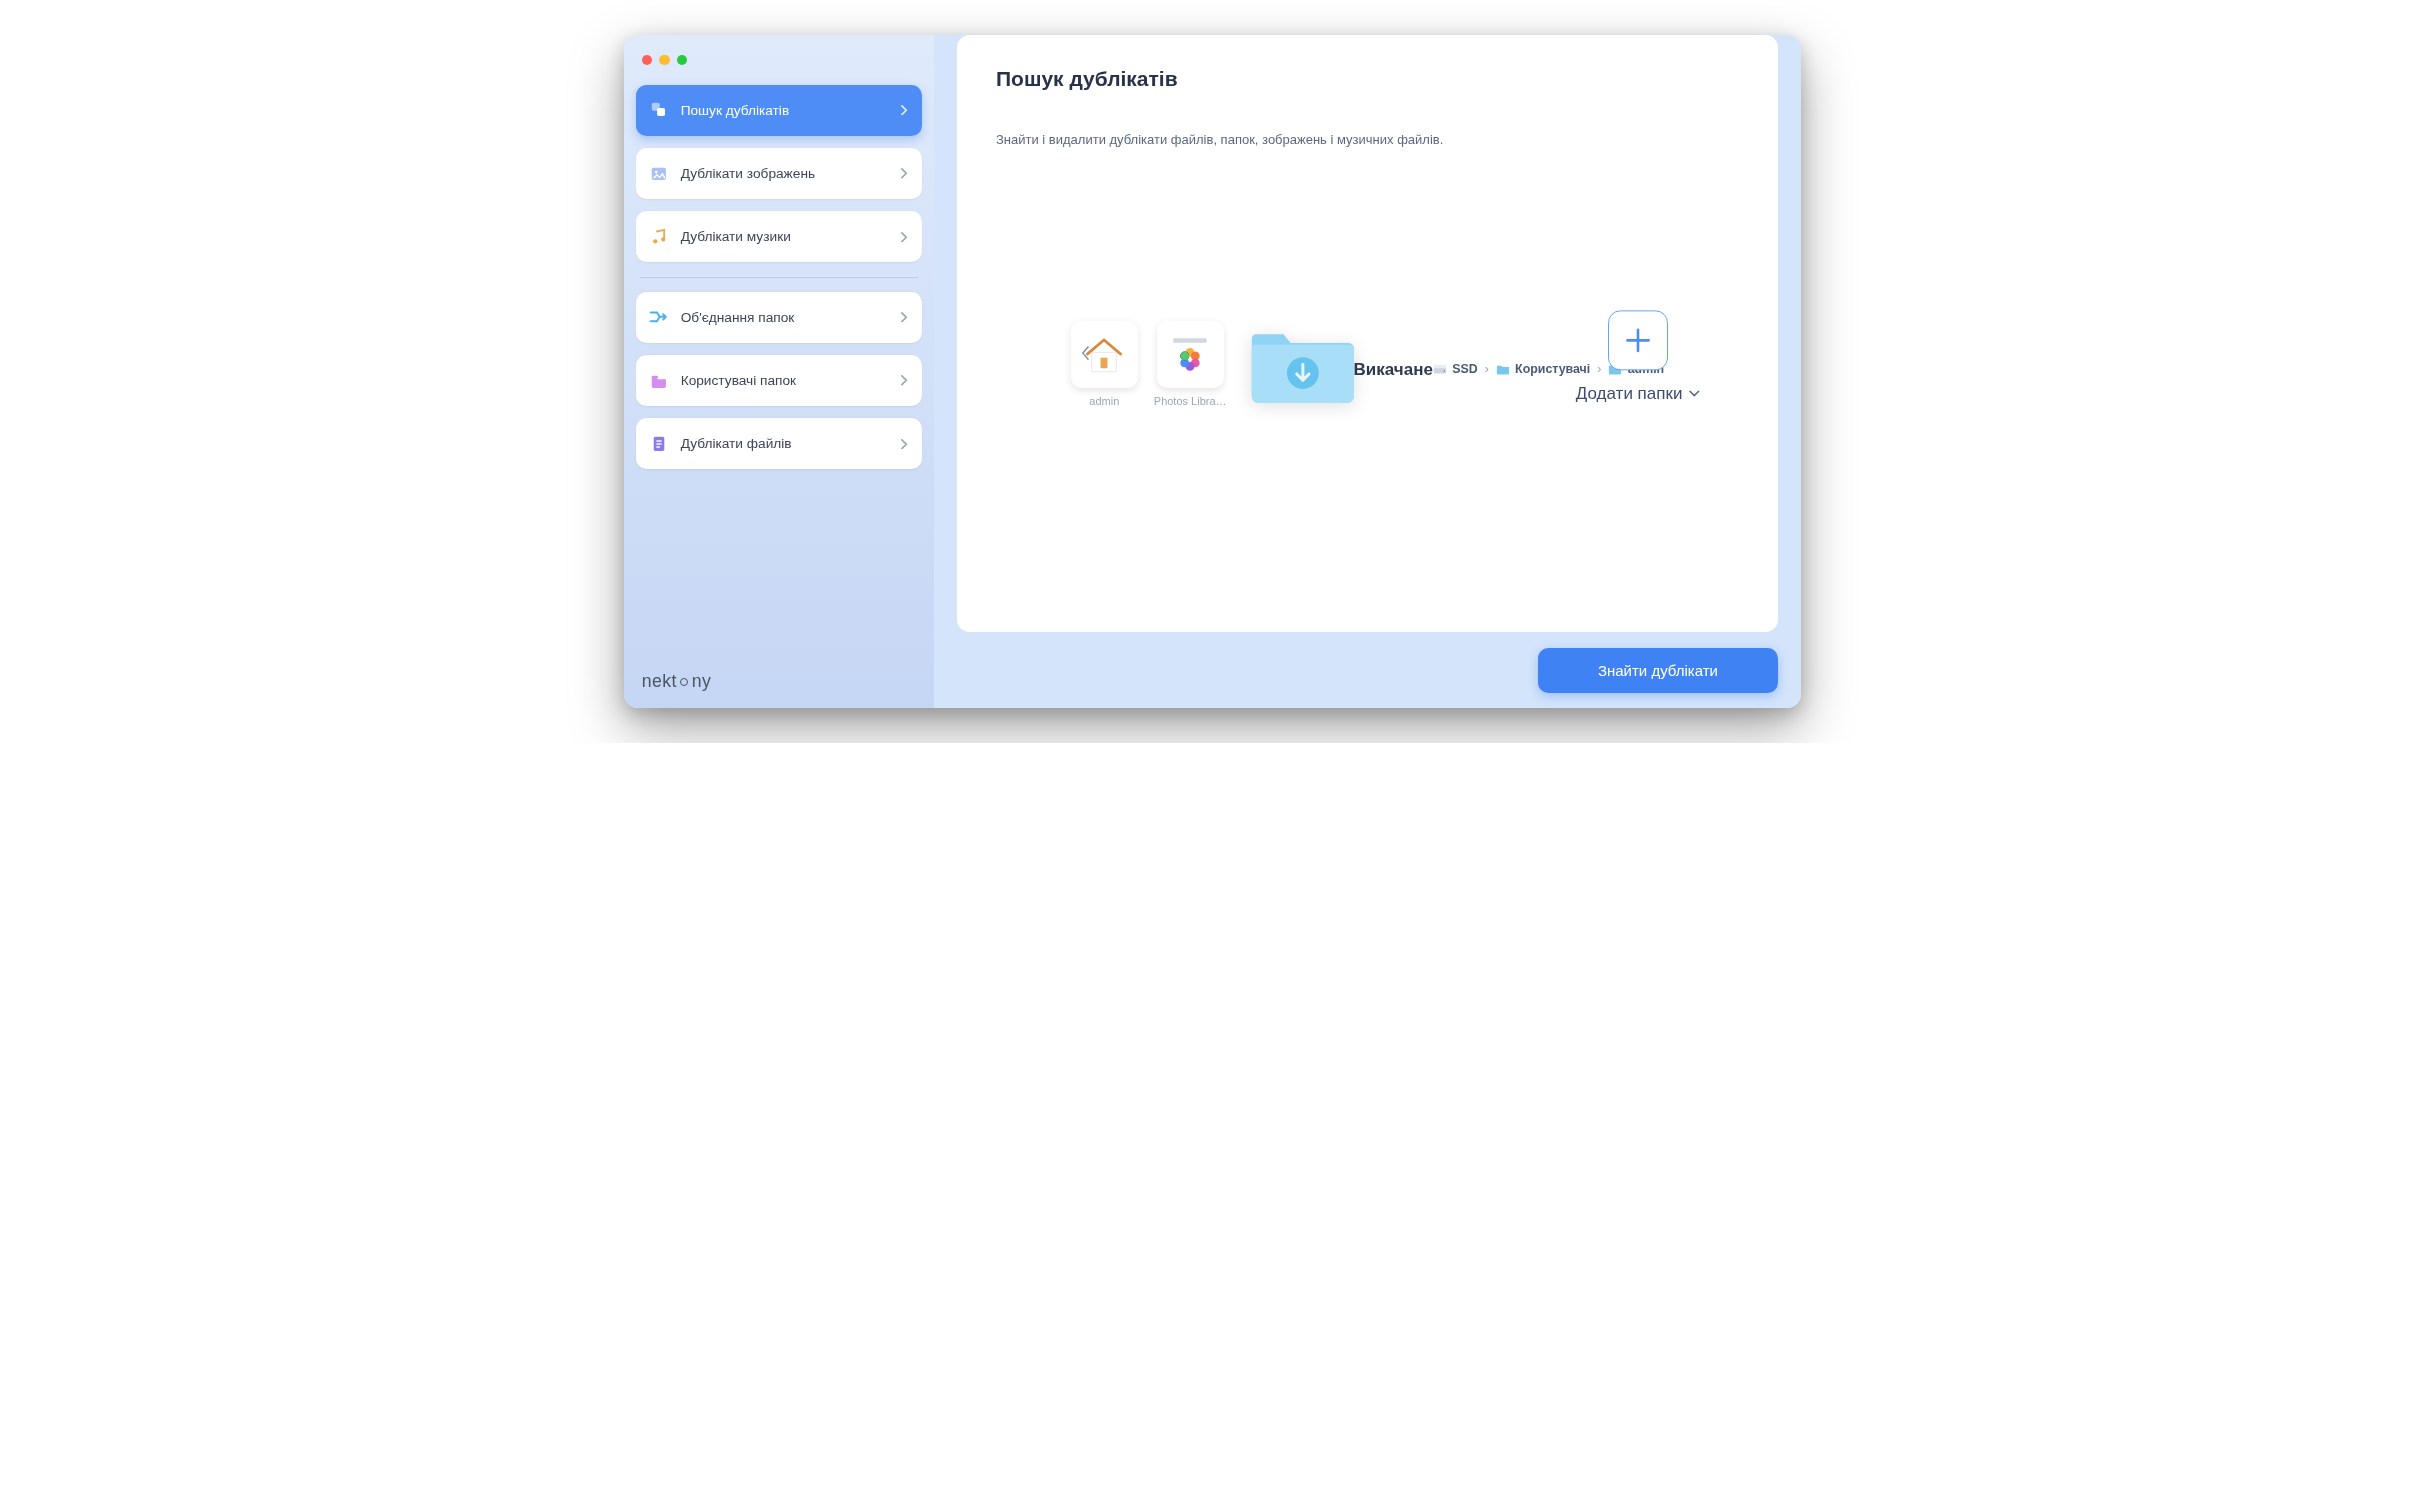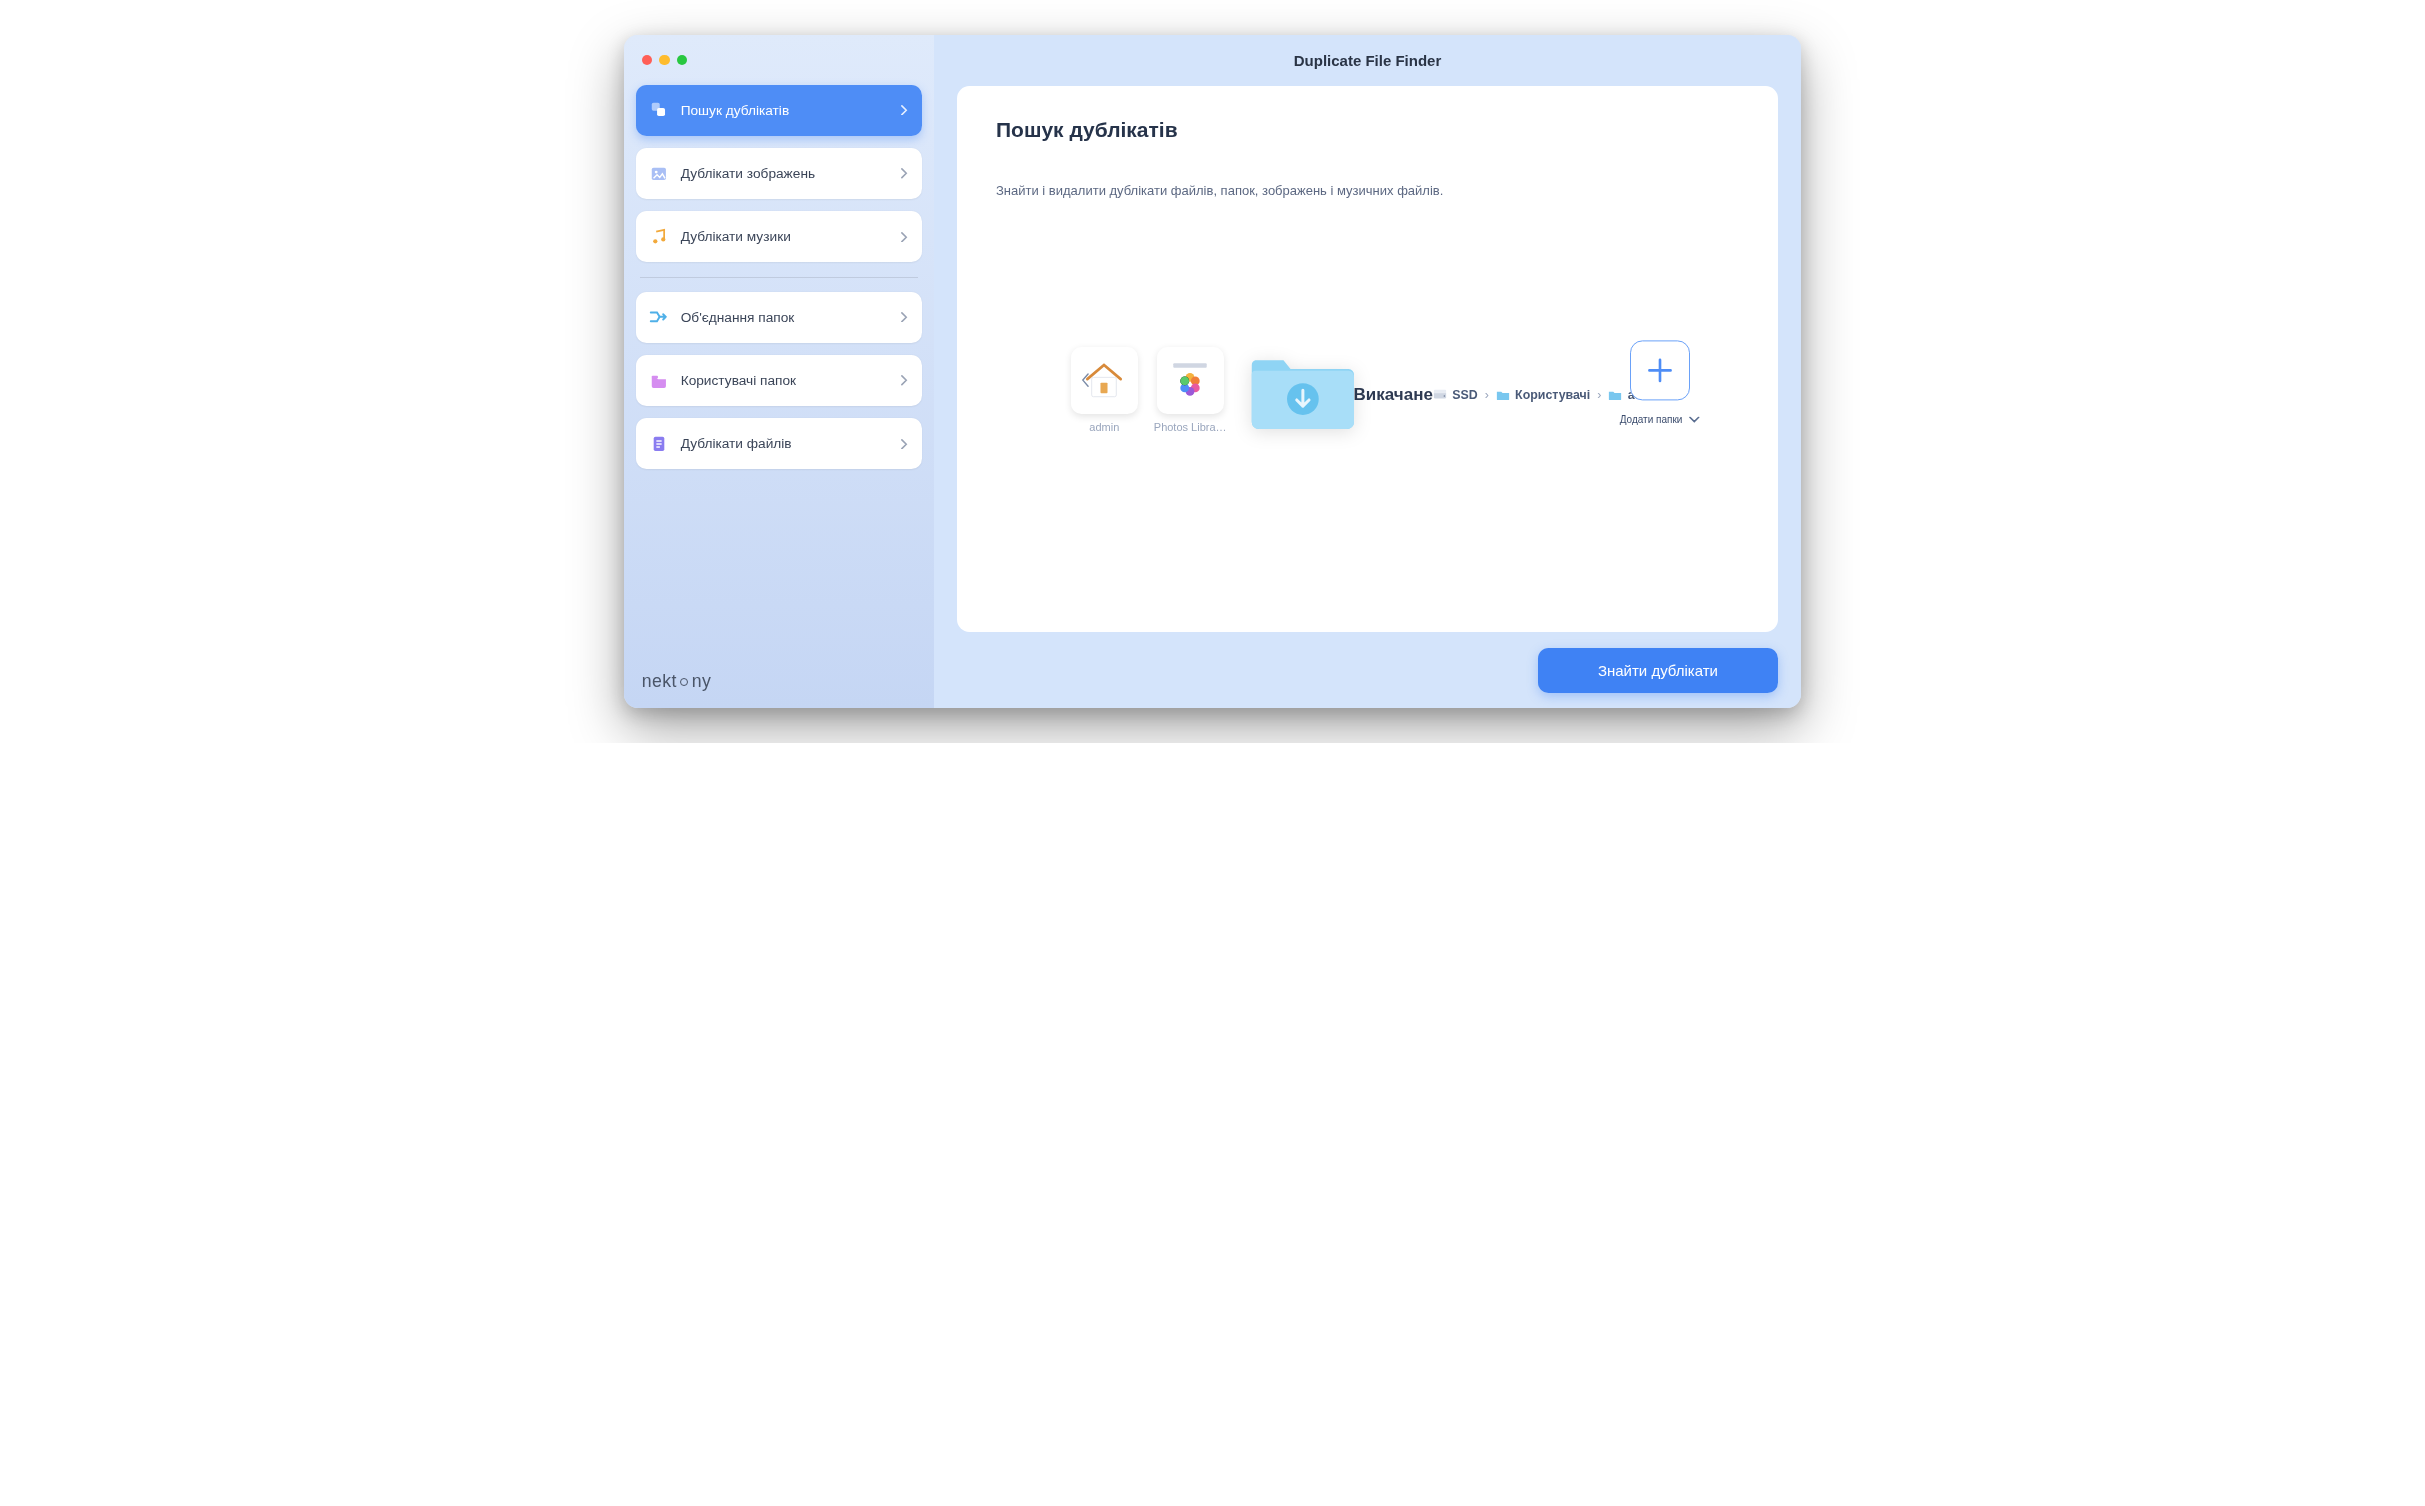--- a/index.html
+++ b/index.html
@@ -117,21 +117,21 @@
   .breadcrumb { display:flex; align-items:center; gap:7px; margin-top: 12.4px; font-size: 12.4px; color:#4a5a78;}
   .bc-sep { color:#9aa6bd; }
   .bc-seg { display:flex; align-items:center; gap:5.3px;font-weight:bold; }
   .bc-icon { width:14px; height:14px; display:inline-flex; align-items:center; justify-content:center;}
   .add-panel { position: absolute; right: 39px; top: 50%; transform: translateY(-56%); display:flex; flex-direction:column; align-items:center; gap:14px; }
   .add-btn {
     width: 60px; height: 60px; border-radius: 12.4px; border: 1.8px solid #6aa1f8;
     display:flex; align-items:center; justify-content:center;
     cursor:pointer; background:#fff;
   }
-  .add-drop { display:flex; align-items:center; gap:7px; color:#3b4c6d; font-size:10px; cursor:pointer; }
+  .add-drop { display:flex; align-items:center; gap:7px; color:#3b4c6d; font-size:17px; cursor:pointer; }
   .footer {
     height: 76px;
     display: flex;
     align-items: center;
     justify-content: flex-end;
     padding: 0 23px;
   }
   .primary-btn {
     background: #3f82f4;
     color: #fff;
@@ -258,23 +258,20 @@
     </div>
 
     <div class="brand">
       <span>nekt</span>
         <span class="o-dot"></span>
         <span>ny</span>
     </div>
   </aside>
 
   <main class="main">
-    <div class="titlebar">
-      <span>Duplicate File Finder</span>
-    </div>
 
     <div class="content-card">
       <h1 class="page-title">Пошук дублікатів</h1>
       <p class="page-sub">Знайти і видалити дублікати файлів, папок, зображень і музичних файлів.</p>
 
       <div class="stage">
         <div class="carousel-arrow left">
           <svg width="8.9" height="14" viewBox="0 0 10 16">
               <path d="M8 1L2 8l6 7" stroke="#7a8aa6" stroke-width="1.6" fill="none" stroke-linecap="round"></path>
             </svg>

